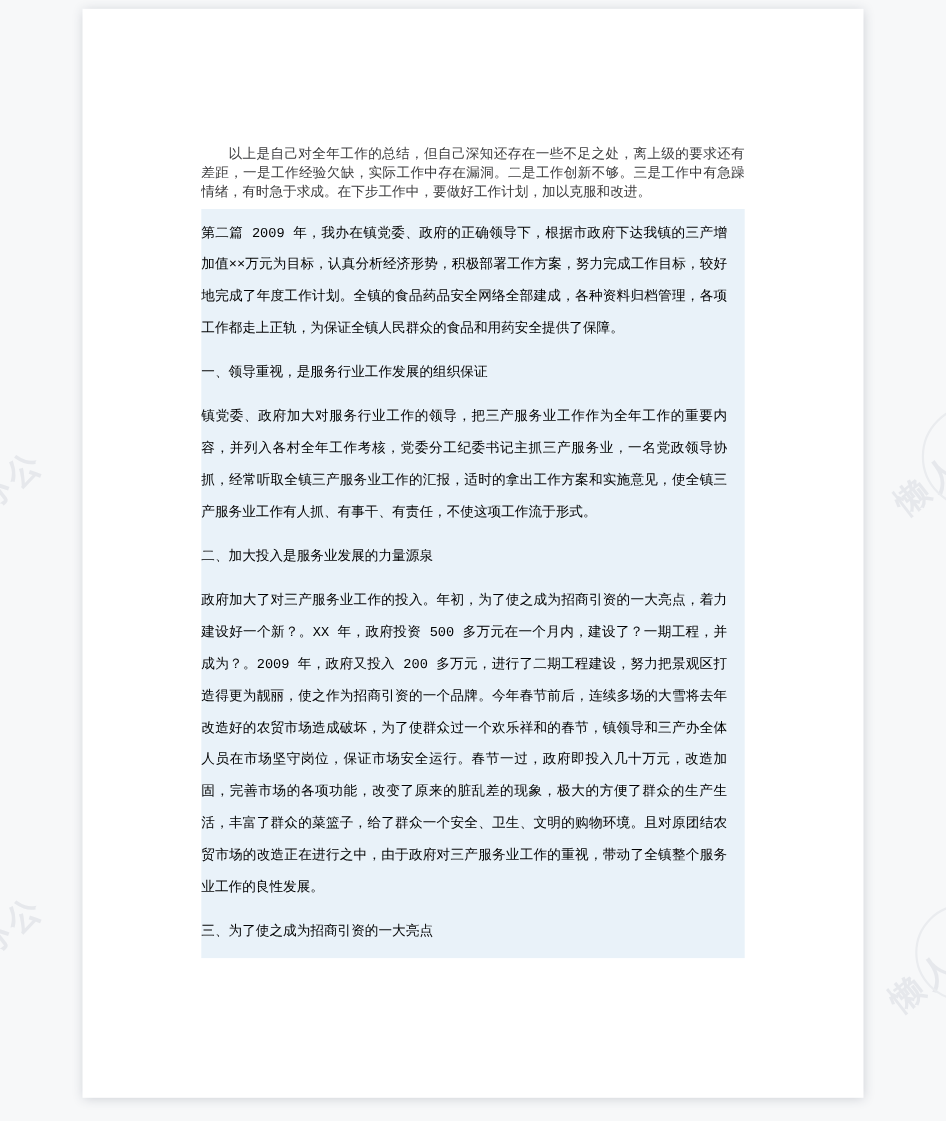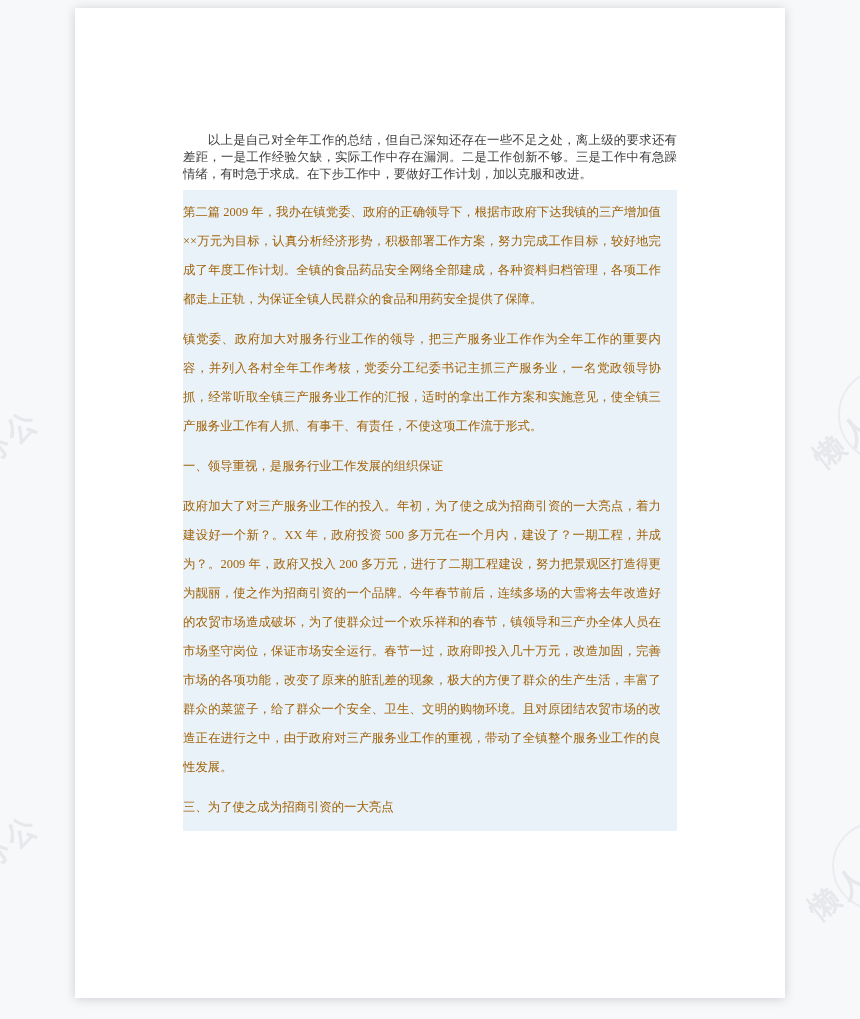--- a/index.html
+++ b/index.html
@@ -34,22 +34,23 @@
   }
   .highlight-block {
     margin-top: 7px;
     background: #e9f2f9;
     padding: 8px 0 9px 0;
   }
   .hl-para {
     margin: 0 16px 11px 0;
     font-size: 12.4px;
     line-height: 29px;
-    color: #a16207;
+    color: #000000;
     text-align: justify;
+    font-family: Liberation Mono, monospace;
   }
   .hl-para:last-child { margin-bottom: 0; }
 
   
   .wm {
     position: absolute;
     font-family: "Liberation Sans", "DejaVu Sans", sans-serif;
     font-size: 30px;
     font-weight: bold;
     letter-spacing: 5px;
@@ -88,20 +89,21 @@
   <div class="wm-ring ring-right-mid"></div>
   <div class="wm-ring ring-right-bottom"></div>
 
   <div class="paper">
 
     <p class="intro-para">以上是自己对全年工作的总结，但自己深知还存在一些不足之处，离上级的要求还有差距，一是工作经验欠缺，实际工作中存在漏洞。二是工作创新不够。三是工作中有急躁情绪，有时急于求成。在下步工作中，要做好工作计划，加以克服和改进。</p>
 
     <div class="highlight-block">
 
     <p class="hl-para">第二篇 2009 年，我办在镇党委、政府的正确领导下，根据市政府下达我镇的三产增加值××万元为目标，认真分析经济形势，积极部署工作方案，努力完成工作目标，较好地完成了年度工作计划。全镇的食品药品安全网络全部建成，各种资料归档管理，各项工作都走上正轨，为保证全镇人民群众的食品和用药安全提供了保障。</p>
+        <p class="hl-para">一、领导重视，是服务行业工作发展的组织保证</p>
         <p class="hl-para">镇党委、政府加大对服务行业工作的领导，把三产服务业工作作为全年工作的重要内容，并列入各村全年工作考核，党委分工纪委书记主抓三产服务业，一名党政领导协抓，经常听取全镇三产服务业工作的汇报，适时的拿出工作方案和实施意见，使全镇三产服务业工作有人抓、有事干、有责任，不使这项工作流于形式。</p>
-        <p class="hl-para">一、领导重视，是服务行业工作发展的组织保证</p>
+        <p class="hl-para">二、加大投入是服务业发展的力量源泉</p>
         <p class="hl-para">政府加大了对三产服务业工作的投入。年初，为了使之成为招商引资的一大亮点，着力建设好一个新？。XX 年，政府投资 500 多万元在一个月内，建设了？一期工程，并成为？。2009 年，政府又投入 200 多万元，进行了二期工程建设，努力把景观区打造得更为靓丽，使之作为招商引资的一个品牌。今年春节前后，连续多场的大雪将去年改造好的农贸市场造成破坏，为了使群众过一个欢乐祥和的春节，镇领导和三产办全体人员在市场坚守岗位，保证市场安全运行。春节一过，政府即投入几十万元，改造加固，完善市场的各项功能，改变了原来的脏乱差的现象，极大的方便了群众的生产生活，丰富了群众的菜篮子，给了群众一个安全、卫生、文明的购物环境。且对原团结农贸市场的改造正在进行之中，由于政府对三产服务业工作的重视，带动了全镇整个服务业工作的良性发展。</p>
         <p class="hl-para">三、为了使之成为招商引资的一大亮点</p>
       </div>
 
   </div>
 </div>
 
 </body></html>

